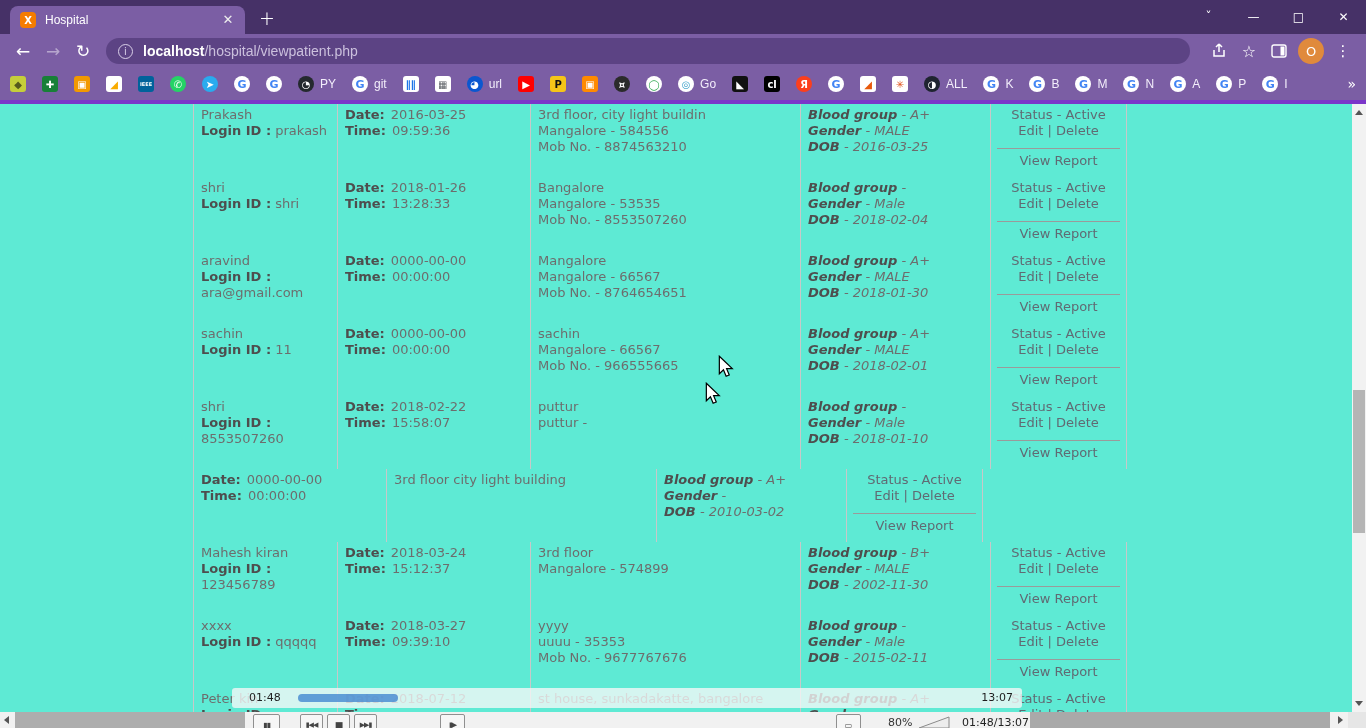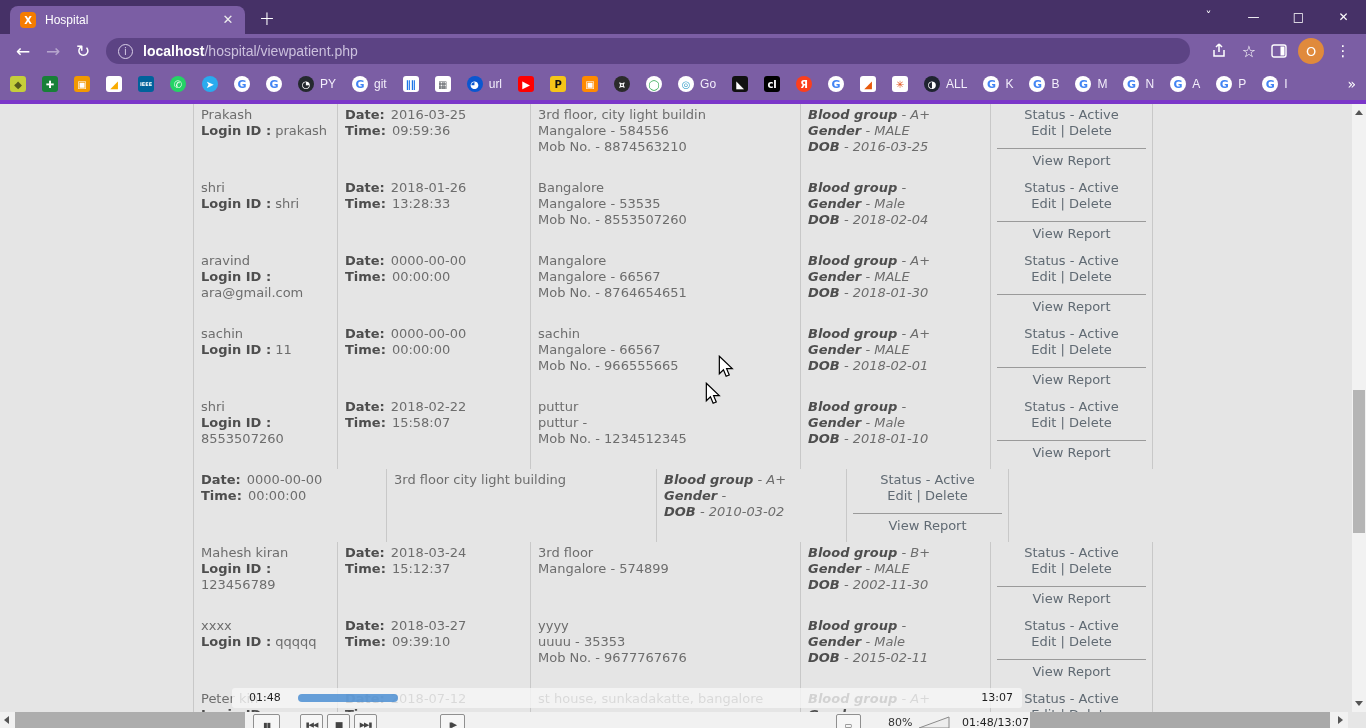--- a/index.html
+++ b/index.html
@@ -37,30 +37,30 @@
   .fav { width:16px; height:16px; border-radius:3px; font-size:10px; font-weight:bold; display:flex; align-items:center; justify-content:center; overflow:hidden; }
   .fav.rnd { border-radius:50%; }
   .fav.g { background:#fff; color:#4285f4; border-radius:50%; font-size:11px; }
   .fav.sm { font-size:5px; letter-spacing:0; }
   .bml { color:#f3eefb; font-family:"Liberation Sans", sans-serif; font-size:12px; margin-left:6px; }
   .bm-chev { margin-left:auto; color:#fff; font-size:14px; flex:0 0 auto; }
 
   .accentline { position:absolute; left:0; top:100px; width:1366px; height:4px; background:var(--accent-line); }
 
   
-  .page { position:absolute; left:0; top:104px; width:1366px; height:624px; background:#e5e5e5; }
+  .page { position:absolute; left:0; top:104px; width:1366px; height:624px; background:#5eead4; }
   .ptable { position:absolute; left:193px; top:0; width:960px; }
   .row { display:flex; height:73px; color:#6d6d6d; font-size:13px; line-height:16px; }
   .cell { border-left:1px solid #c8c8c8; padding:3px 6px 0 7px; height:73px; overflow:hidden; }
   .cell b { color:#4e4e4e; }
   .c1 { width:144px; }
   .c2 { width:193px; }
   .c3 { width:270px; }
   .c4 { width:190px;font-style:italic; }
-  .c5 { width:163px; border-right:1px solid #c8c8c8; text-align:center; color:#606a73; padding-left:4px; padding-right:4px; }
+  .c5 { width:137px; border-right:1px solid #c8c8c8; text-align:center; color:#606a73; padding-left:4px; padding-right:4px; }
   .c2 .val { margin-left:6px; }
   .c5 hr { border:none; border-top:1px solid #9a9a9a; margin:9px 2px 4px 2px; }
   .lnk { cursor:pointer; }
 
   
   .vscroll { position:absolute; right:0; top:0; width:14px; height:608px; background:#f2f2f2; }
   .vthumb { position:absolute; left:1px; top:286px; width:12px; height:143px; background:#b5b5b5; }
   .arr-up, .arr-dn, .arr-l, .arr-r { position:absolute; width:0; height:0; }
   .arr-up { left:3px; top:6px; border-left:4px solid transparent; border-right:4px solid transparent; border-bottom:5px solid #555; }
   .arr-dn { left:3px; bottom:6px; border-left:4px solid transparent; border-right:4px solid transparent; border-top:5px solid #555; }
@@ -373,21 +373,20 @@
       <div><span>shri</span></div>
       <div><b>Login ID :</b> <span>8553507260</span></div>
     </div>
     <div class="cell c2">
       <div><b>Date:</b><span class="val">2018-02-22</span></div>
       <div><b>Time:</b><span class="val">15:58:07</span></div>
     </div>
     <div class="cell c3">
       <div>puttur</div>
       <div>puttur -</div>
-      <div>Mob No. - 1234512345</div>
     </div>
     <div class="cell c4">
       <div><b>Blood group</b><span> - </span><span></span></div>
       <div><b>Gender</b><span> - </span><span>Male</span></div>
       <div><b>DOB</b><span> - </span><span>2018-01-10</span></div>
     </div>
     <div class="cell c5">
       <div>Status - Active</div>
       <div><span class="lnk">Edit</span> <span>|</span> <span class="lnk">Delete</span></div>
       <hr>

